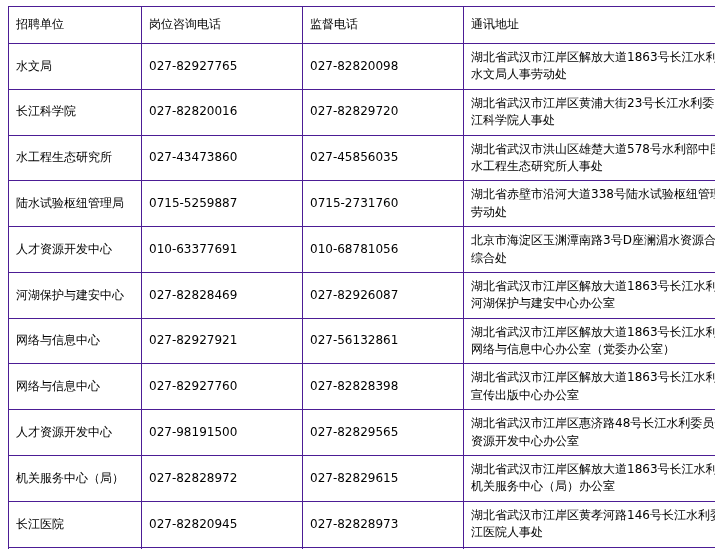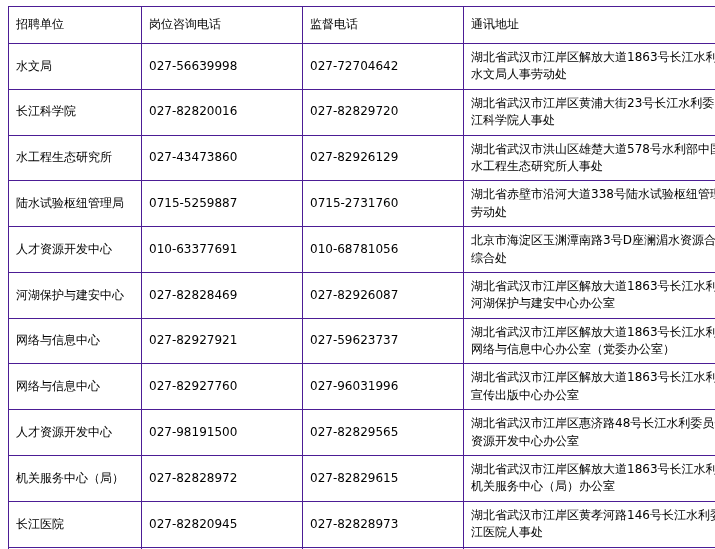--- a/index.html
+++ b/index.html
@@ -54,34 +54,34 @@
       <tr>
         <th class="col-unit">招聘单位</th>
         <th class="col-phone">岗位咨询电话</th>
         <th class="col-super">监督电话</th>
         <th class="col-addr">通讯地址</th>
       </tr>
     </thead>
     <tbody id="table-body">
         <tr>
           <td class="r-unit col-unit">水文局</td>
-          <td class="r-phone col-phone">027-56639998</td>
-          <td class="r-super col-super">027-72704642</td>
+          <td class="r-phone col-phone">027-82927765</td>
+          <td class="r-super col-super">027-82820098</td>
           <td class="r-addr col-addr">湖北省武汉市江岸区解放大道1863号长江水利委员会水文局人事劳动处</td>
         </tr>
         <tr>
           <td class="r-unit col-unit">长江科学院</td>
           <td class="r-phone col-phone">027-82820016</td>
           <td class="r-super col-super">027-82829720</td>
           <td class="r-addr col-addr">湖北省武汉市江岸区黄浦大街23号长江水利委员会长江科学院人事处</td>
         </tr>
         <tr>
           <td class="r-unit col-unit">水工程生态研究所</td>
           <td class="r-phone col-phone">027-43473860</td>
-          <td class="r-super col-super">027-82926129</td>
+          <td class="r-super col-super">027-45856035</td>
           <td class="r-addr col-addr">湖北省武汉市洪山区雄楚大道578号水利部中国科学院水工程生态研究所人事处</td>
         </tr>
         <tr>
           <td class="r-unit col-unit">陆水试验枢纽管理局</td>
           <td class="r-phone col-phone">0715-5259887</td>
           <td class="r-super col-super">0715-2731760</td>
           <td class="r-addr col-addr">湖北省赤壁市沿河大道338号陆水试验枢纽管理局人事劳动处</td>
         </tr>
         <tr>
           <td class="r-unit col-unit">人才资源开发中心</td>
@@ -91,27 +91,27 @@
         </tr>
         <tr>
           <td class="r-unit col-unit">河湖保护与建安中心</td>
           <td class="r-phone col-phone">027-82828469</td>
           <td class="r-super col-super">027-82926087</td>
           <td class="r-addr col-addr">湖北省武汉市江岸区解放大道1863号长江水利委员会河湖保护与建安中心办公室</td>
         </tr>
         <tr>
           <td class="r-unit col-unit">网络与信息中心</td>
           <td class="r-phone col-phone">027-82927921</td>
-          <td class="r-super col-super">027-59623737</td>
+          <td class="r-super col-super">027-56132861</td>
           <td class="r-addr col-addr">湖北省武汉市江岸区解放大道1863号长江水利委员会网络与信息中心办公室（党委办公室）</td>
         </tr>
         <tr>
           <td class="r-unit col-unit">网络与信息中心</td>
           <td class="r-phone col-phone">027-82927760</td>
-          <td class="r-super col-super">027-96031996</td>
+          <td class="r-super col-super">027-82828398</td>
           <td class="r-addr col-addr">湖北省武汉市江岸区解放大道1863号长江水利委员会宣传出版中心办公室</td>
         </tr>
         <tr>
           <td class="r-unit col-unit">人才资源开发中心</td>
           <td class="r-phone col-phone">027-98191500</td>
           <td class="r-super col-super">027-82829565</td>
           <td class="r-addr col-addr">湖北省武汉市江岸区惠济路48号长江水利委员会人才资源开发中心办公室</td>
         </tr>
         <tr>
           <td class="r-unit col-unit">机关服务中心（局）</td>

